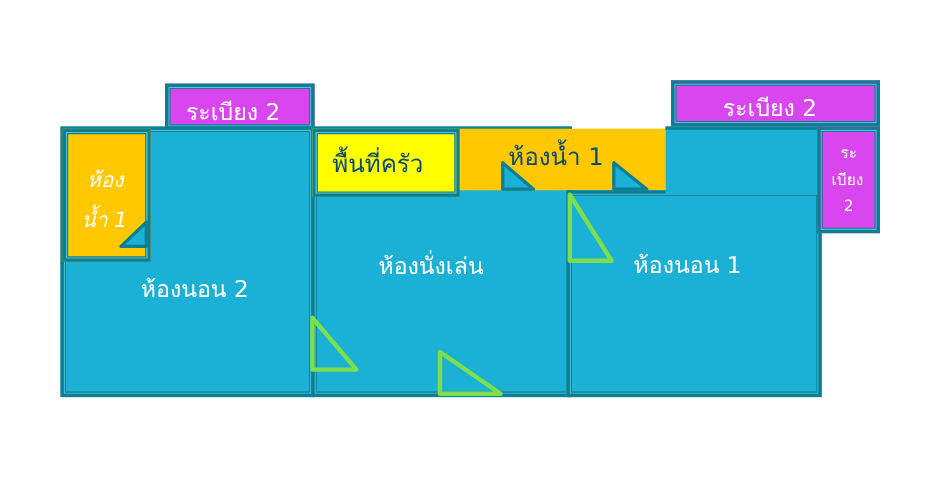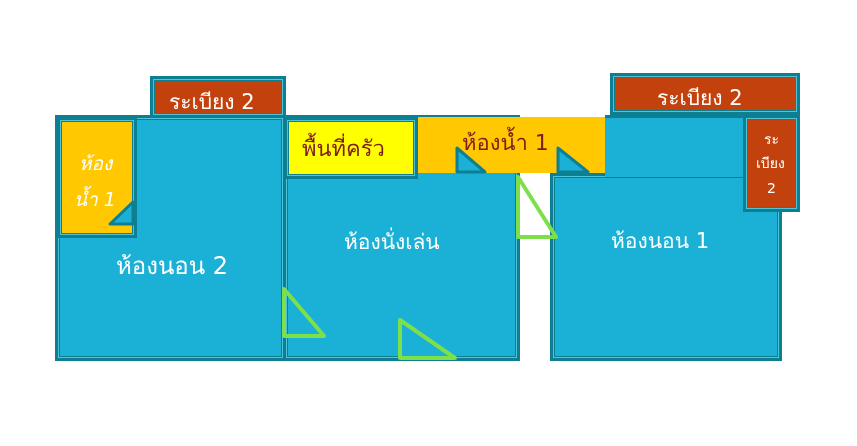--- a/index.html
+++ b/index.html
@@ -3,59 +3,59 @@
 <meta charset="utf-8">
 <style>
   html, body { margin:0; padding:0; background:#ffffff; }
   body { width:857px; height:446px; position:relative; overflow:hidden;
          font-family: "DejaVu Sans", sans-serif; }
   .room { position:absolute; box-sizing:border-box; border:3px solid #0e7e93;
           box-shadow: inset 0 0 0 1px #4fc3d8, inset 0 0 0 2px #0e7e93; }
   .blue { background:#1bb0d5; }
   .orange { background:#ffc800; }
   .yellow { background:#ffff00; }
-  .green { background:#c2410c;padding-left:27px; }
+  .green { background:#d946ef;padding-left:27px; }
   .label { position:absolute; color:#ffffff; white-space:nowrap; font-weight:normal; }
-  .dark { color:#7f1d1d; }
+  .dark { color:#0c4a6e; }
   .plain { position:absolute; box-sizing:border-box; }
   svg.overlay { position:absolute; left:0; top:0; }
 </style>
 </head>
 <body>
 
 <div class="room green" style="left:150px; top:76px; width:136px; height:42px;">
   <span class="label" style="left:16px; top:6px; font-size:21px;">ระเบียง 2</span>
 </div>
 
 <div class="room green" style="left:610px; top:73px; width:190px; height:42px;">
   <span class="label" style="left:44px; top:5px; font-size:21px;">ระเบียง 2</span>
 </div>
 
 <div class="room blue" style="left:55px; top:115px; width:231px; height:246px;">
-  <span class="label" style="left:58px; top:128px; font-size:24px;">ห้องนอน 2</span>
+  <span class="label" style="left:70px; top:128px; font-size:21px;">ห้องนอน 2</span>
 </div>
 
 <div class="room orange" style="left:57px; top:117px; width:80px; height:121px;font-style:italic;">
   <span class="label" style="left:19px; top:28px; font-size:19px;">ห้อง</span>
   <span class="label" style="left:14px; top:64px; font-size:19px;">น้ำ 1</span>
 </div>
 
 <div class="room blue" style="left:283px; top:115px; width:237px; height:246px;">
   <span class="label" style="left:58px; top:107px; font-size:21px;">ห้องนั่งเล่น</span>
 </div>
 
 <div class="room yellow" style="left:284px; top:117px; width:134px; height:62px;">
   <span class="label dark" style="left:15px; top:11px; font-size:22px;">พื้นที่ครัว</span>
 </div>
 
 <div class="plain orange" style="left:418px; top:117px; width:187px; height:56px;text-align:right;">
   <span class="label dark" style="left:44px; top:8px; font-size:22px;">ห้องน้ำ 1</span>
 </div>
 
-<div class="room blue" style="left:515px; top:173px; width:232px; height:188px;margin-left:35px;">
+<div class="room blue" style="left:515px; top:173px; width:232px; height:188px;">
   <span class="label" style="left:58px; top:48px; font-size:21px;">ห้องนอน 1</span>
 </div>
 <div class="plain blue" style="left:605px; top:115px; width:142px; height:62px; border-top:3px solid #0e7e93; border-right:3px solid #0e7e93;"></div>
 
 <div class="room green" style="left:743px; top:115px; width:57px; height:97px;">
   <span class="label" style="left:18px; top:10px; font-size:14px;">ระ</span>
   <span class="label" style="left:10px; top:34px; font-size:14px;">เบียง</span>
   <span class="label" style="left:21px; top:62px; font-size:14px;">2</span>
 </div>
 

